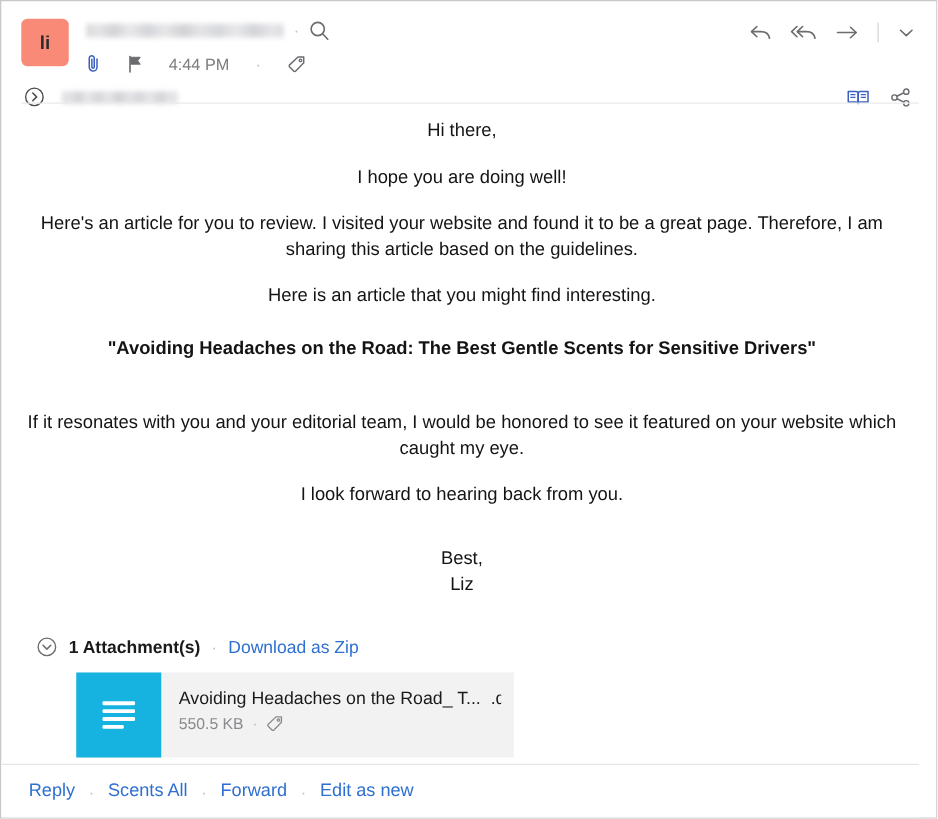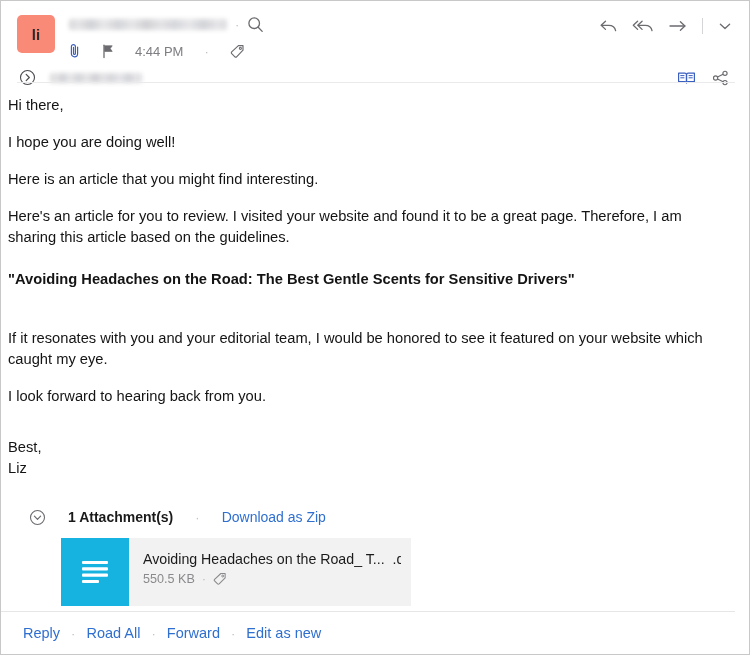--- a/index.html
+++ b/index.html
@@ -15,20 +15,21 @@
     overflow: hidden;
   }
   .window {
     position: relative;
     width: 750px;
     height: 655px;
     box-sizing: border-box;
     border: 1px solid #c8c8c8;
     background: #ffffff;
     overflow: hidden;
+    text-align: center;
   }
 
   
   .header {
     position: relative;
     padding: 12px 16px 0 16px;
     height: 82px;
     box-sizing: border-box;
   }
   .hdr-row {
@@ -161,21 +162,21 @@
     margin-bottom: 0;
   }
 
   
   .attach-block {
     padding: 14px 20px 0 28px;
   }
   .attach-head {
     display: flex;
     align-items: center;
-    gap: 22px;
+    gap: 9px;
     font-size: 14px;
   }
   .attach-count {
     font-weight: bold;
     color: #1a1a1a;
   }
   .link {
     color: #2f6fd0;
     cursor: pointer;
   }
@@ -337,22 +338,22 @@
         </span>
       </div>
     </div>
 
     <div class="hdr-divider"></div>
   </div>
 
   <div class="body">
     <p>Hi there,</p>
     <p>I hope you are doing well!</p>
+    <p>Here's an article for you to review. I visited your website and found it to be a great page. Therefore, I am sharing this article based on the guidelines.</p>
     <p>Here is an article that you might find interesting.</p>
-    <p>Here's an article for you to review. I visited your website and found it to be a great page. Therefore, I am sharing this article based on the guidelines.</p>
     <p class="headline">"Avoiding Headaches on the Road: The Best Gentle Scents for Sensitive Drivers"</p>
     <p>If it resonates with you and your editorial team, I would be honored to see it featured on your website which caught my eye.</p>
     <p class="tight">I look forward to hearing back from you.</p>
     <p class="signature tight">Best,</p>
     <p>Liz</p>
   </div>
 
   <div class="attach-block">
     <div class="attach-head">
       <span class="icon-btn">
@@ -389,20 +390,20 @@
             </svg>
           </span>
         </div>
       </div>
     </div>
   </div>
 
   <div class="footer">
     <span class="link">Reply</span>
     <span class="dot-sep">·</span>
-    <span class="link">Road All</span>
+    <span class="link">Scents All</span>
     <span class="dot-sep">·</span>
     <span class="link">Forward</span>
     <span class="dot-sep">·</span>
     <span class="link">Edit as new</span>
   </div>
 
 </div>
 
 </body></html>

